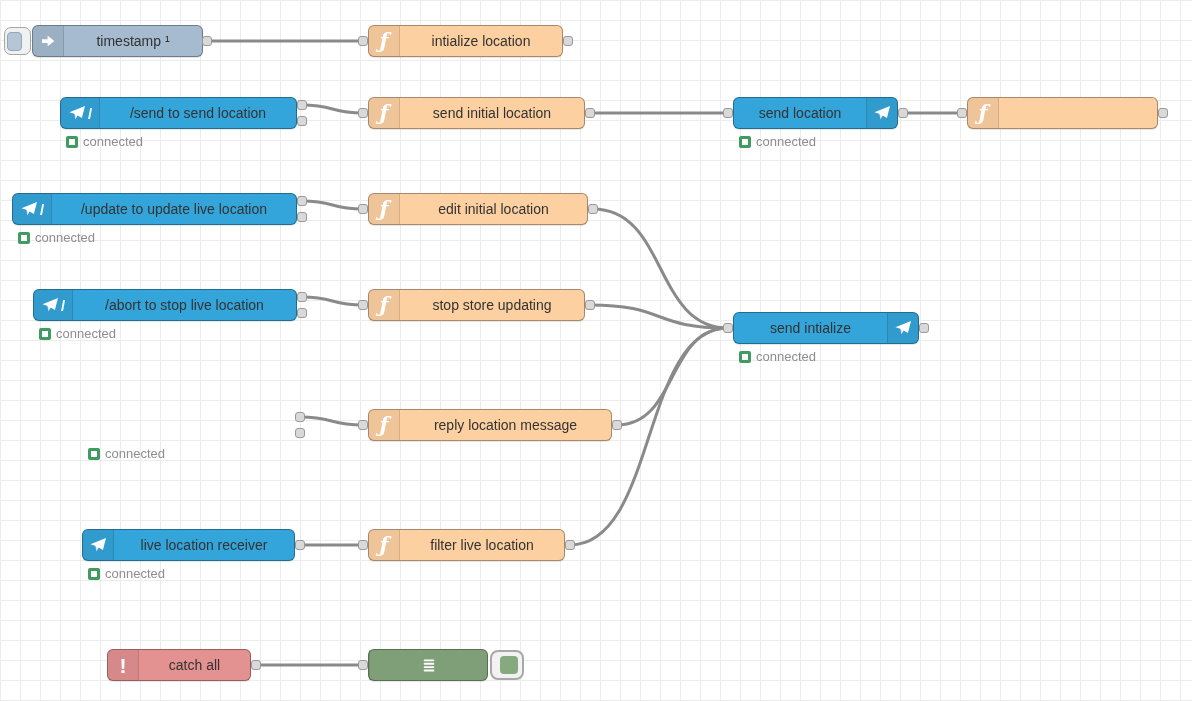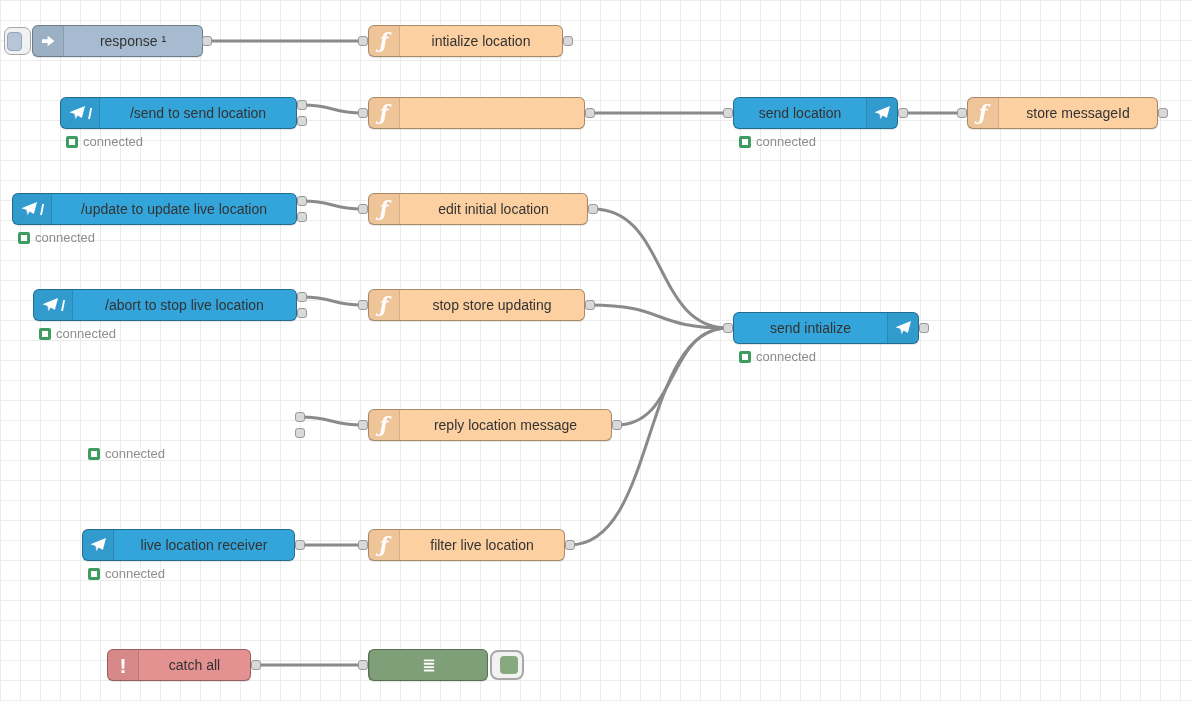--- a/index.html
+++ b/index.html
@@ -82,21 +82,21 @@
       <path d="M 300 545 C 334.65 545 328.35 545 363 545"></path>
       <path d="M 570 545 C 656.9 545 641.1 328 728 328"></path>
       <path d="M 256 665 C 314.85 665 304.15 665 363 665"></path>
     </svg>
 <div class="node" style="left: 32px; top: 25px; width: 171px; background: rgb(166, 187, 207);">
       <div class="icon-region icon-left" style="flex: 0 0 30px;">
         <svg width="18" height="18" viewBox="0 0 24 24">
           <path fill="#fff" d="M4 9.5 h7.5 V5 L20.5 12 L11.5 19 V14.5 H4 Z"></path>
         </svg>
       </div>
-      <div class="node-label">response ¹</div>
+      <div class="node-label">timestamp ¹</div>
     </div>
     <div class="port" style="left: 202px; top: 36px;"></div>
     <div class="inject-button" style="left: 4px; top: 27px;">
       <div class="inject-button-inner"></div>
     </div>
     <div class="node italic" style="left: 368px; top: 25px; width: 195px; background: rgb(253, 208, 162);">
       <div class="icon-region icon-left" style="flex: 0 0 30px;">
         <span class="fn-glyph">ƒ</span>
       </div>
       <div class="node-label">intialize location</div>
@@ -116,20 +116,21 @@
     <div class="port" style="left: 297px; top: 100px;"></div>
     <div class="port" style="left: 297px; top: 116px;"></div>
     <div class="status" style="left: 66px; top: 134px;">
       <span class="status-ring"></span>
       <span>connected</span>
     </div>
     <div class="node italic" style="left: 368px; top: 97px; width: 217px; background: rgb(253, 208, 162);">
       <div class="icon-region icon-left" style="flex: 0 0 30px;">
         <span class="fn-glyph">ƒ</span>
       </div>
+      <div class="node-label">send initial location</div>
     </div>
     <div class="port" style="left: 358px; top: 108px;"></div>
     <div class="port" style="left: 585px; top: 108px;"></div>
     <div class="node italic" style="left: 733px; top: 97px; width: 165px; background: rgb(52, 165, 218);">
       <div class="node-label">send location</div>
       <div class="icon-region icon-right" style="flex: 0 0 30px;">
         <svg width="18" height="18" viewBox="0 0 24 24">
           <path fill="#fff" d="M22.7 2.6 L1.9 10.9 L8.4 13.1 L9.9 20.3 L12.9 15.3 L18.5 18.7 Z"></path>
           <path fill="rgba(0,0,0,0.15)" d="M8.4 13.1 L9.9 20.3 L10.9 15.9 Z"></path>
         </svg>
@@ -138,21 +139,20 @@
     <div class="port" style="left: 723px; top: 108px;"></div>
     <div class="port" style="left: 898px; top: 108px;"></div>
     <div class="status" style="left: 739px; top: 134px;">
       <span class="status-ring"></span>
       <span>connected</span>
     </div>
     <div class="node italic" style="left: 967px; top: 97px; width: 191px; background: rgb(253, 208, 162);">
       <div class="icon-region icon-left" style="flex: 0 0 30px;">
         <span class="fn-glyph">ƒ</span>
       </div>
-      <div class="node-label">store messageId</div>
     </div>
     <div class="port" style="left: 957px; top: 108px;"></div>
     <div class="port" style="left: 1158px; top: 108px;"></div>
     <div class="node italic" style="left: 12px; top: 193px; width: 285px; background: rgb(52, 165, 218);">
       <div class="icon-region icon-left" style="flex: 0 0 38px;">
         <svg width="18" height="18" viewBox="0 0 24 24">
           <path fill="#fff" d="M22.7 2.6 L1.9 10.9 L8.4 13.1 L9.9 20.3 L12.9 15.3 L18.5 18.7 Z"></path>
           <path fill="rgba(0,0,0,0.15)" d="M8.4 13.1 L9.9 20.3 L10.9 15.9 Z"></path>
         </svg>
         <span class="slash-glyph">/</span>

